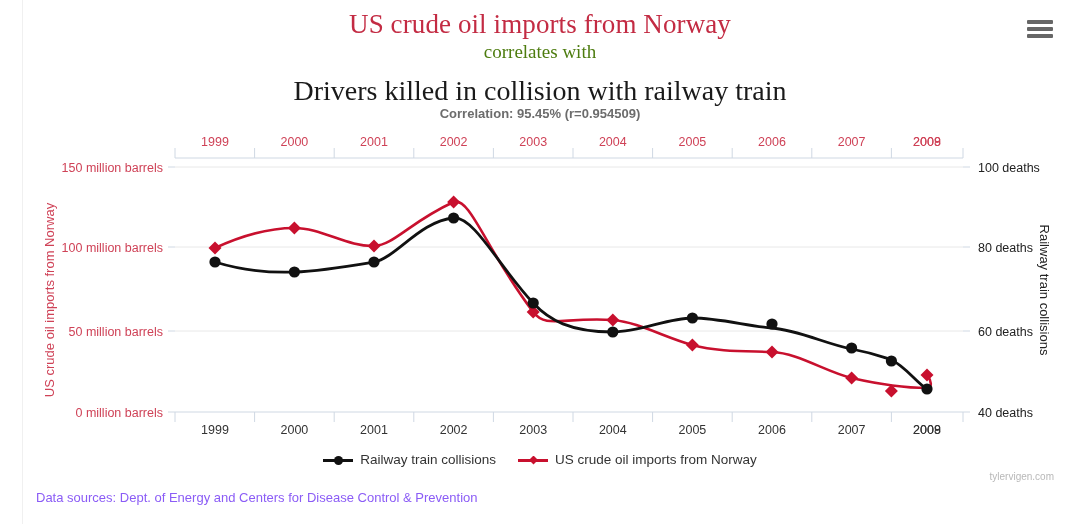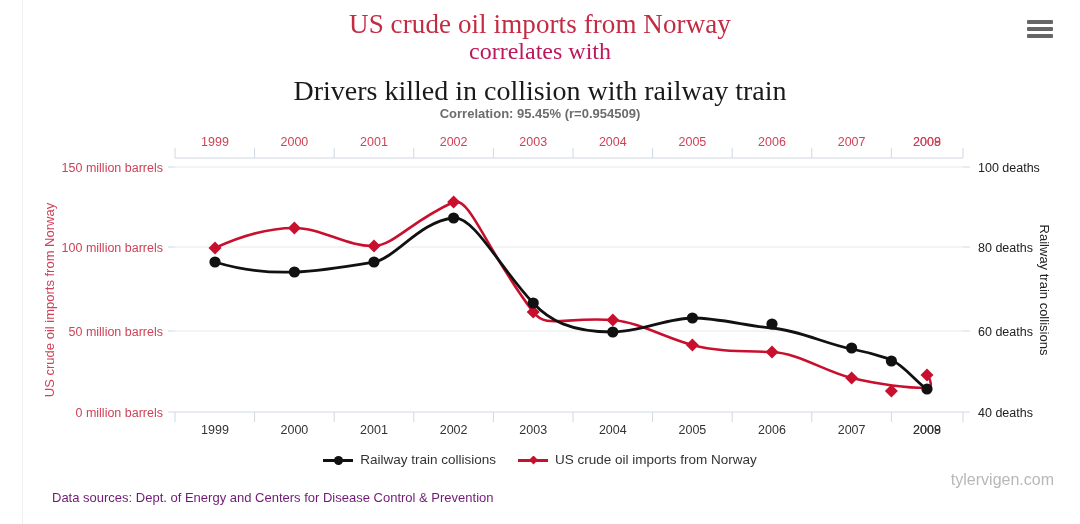--- a/index.html
+++ b/index.html
@@ -33,22 +33,22 @@
   }
   .title-main {
     font-family: "Liberation Serif", serif;
     font-size: 27px;
     color: #c32b43;
     line-height: 32px;
     letter-spacing: .1px;
   }
   .title-connector {
     font-family: "Liberation Serif", serif;
-    font-size: 24px;
-    color: #be185d;
+    font-size: 19px;
+    color: #4d7c0f;
     line-height: 23px;
   }
   .title-second {
     font-family: "Liberation Serif", serif;
     font-size: 28px;
     color: #1a1a1a;
     line-height: 34px;
     margin-top: 11px;
   }
   .correlation-line {
@@ -118,29 +118,29 @@
     width: 9px; height: 9px; display: block;
   }
   .lk-black i { background: #111111; }
   .lk-black b { background: #111111; border-radius: 50%; }
   .lk-red i { background: #c8102e; }
   .lk-red b { background: #c8102e; clip-path: polygon(50% 0, 100% 50%, 50% 100%, 0 50%); }
 
   
   .footer-sources {
     position: absolute;
-    left: 52px; top: 490px;
+    left: 36px; top: 490px;
     font-size: 13px;
-    color: #701a75;
+    color: #8b5cf6;
     white-space: nowrap;
   }
   .footer-credit {
     position: absolute;
     right: 26px; top: 471px;
-    font-size: 16px;
+    font-size: 10px;
     color: #b8b8b8;
     text-align: center;
   }
 </style>
 </head>
 <body>
 
 <div id="root">
 
   <div class="left-edge-rule"></div>

